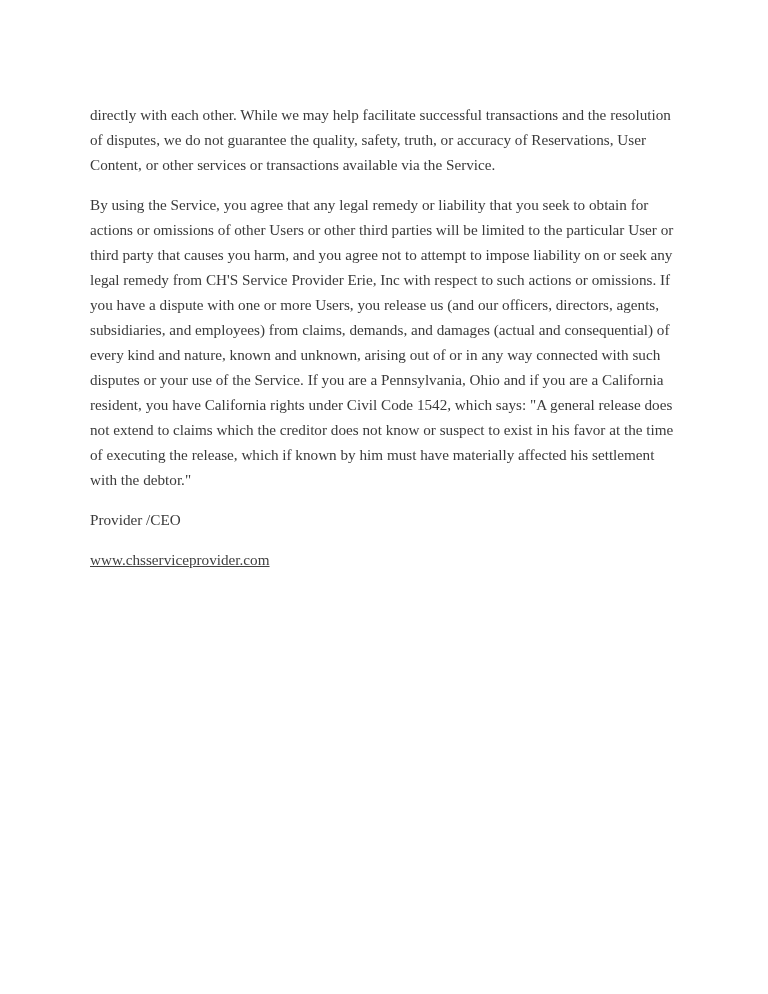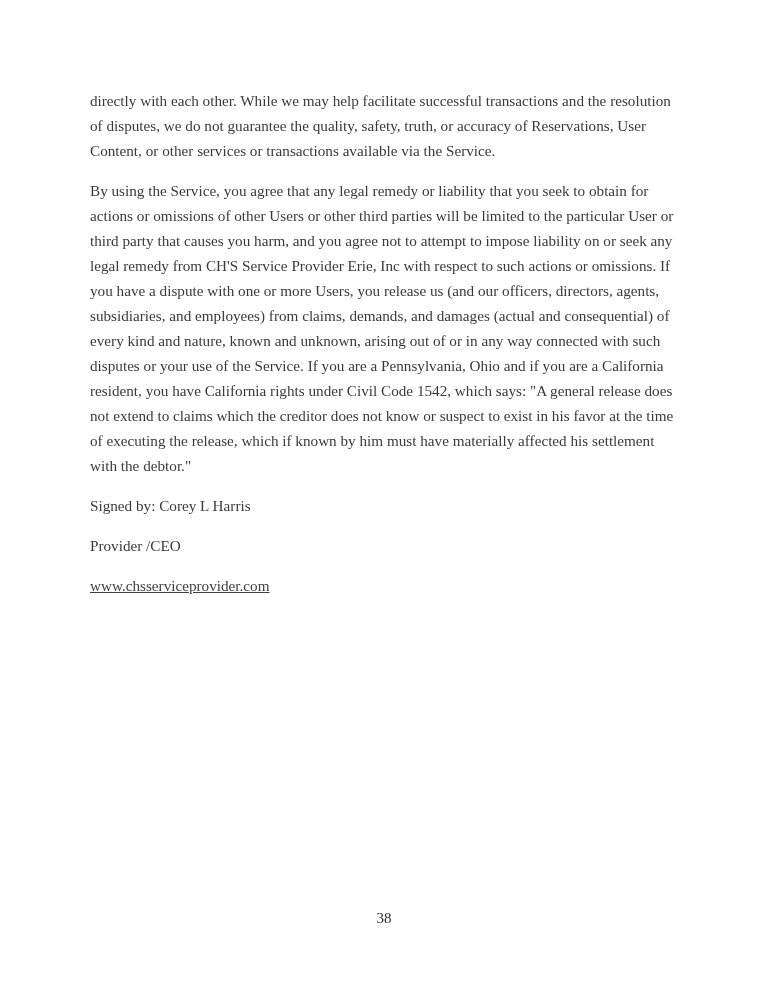--- a/index.html
+++ b/index.html
@@ -19,21 +19,21 @@
   .content {
     position: absolute;
     left: 90px;
     top: 88px;
     width: 590px;
     font-size: 15.2px;
     line-height: 25px;
     text-align: left;
   }
   .content p {
-    margin: 0 0 15px 0;
+    margin: 14px 0 15px 0;
   }
   .content p.sig {
     margin: 0 0 15px 0;
   }
   a.doc-link {
     color: #404040;
     text-decoration: underline;
     cursor: pointer;
   }
   .footer {
@@ -47,20 +47,18 @@
     color: #2e2e2e;
   }
 </style>
 </head>
 <body>
 
 <div class="page">
   <div class="content">
     <p>directly with each other. While we may help facilitate successful transactions and the resolution of disputes, we do not guarantee the quality, safety, truth, or accuracy of Reservations, User Content, or other services or transactions available via the Service.</p>
     <p>By using the Service, you agree that any legal remedy or liability that you seek to obtain for actions or omissions of other Users or other third parties will be limited to the particular User or third party that causes you harm, and you agree not to attempt to impose liability on or seek any legal remedy from CH'S Service Provider Erie, Inc with respect to such actions or omissions. If you have a dispute with one or more Users, you release us (and our officers, directors, agents, subsidiaries, and employees) from claims, demands, and damages (actual and consequential) of every kind and nature, known and unknown, arising out of or in any way connected with such disputes or your use of the Service. If you are a Pennsylvania, Ohio and if you are a California resident, you have California rights under Civil Code 1542, which says: "A general release does not extend to claims which the creditor does not know or suspect to exist in his favor at the time of executing the release, which if known by him must have materially affected his settlement with the debtor."</p>
-    <p class="sig">Signed by: Corey L Harris</p>
     <p class="sig">Provider /CEO</p>
     <p class="sig">
       <a class="doc-link">www.chsserviceprovider.com</a>
     </p>
   </div>
-  <div class="footer">38</div>
 </div>
 
 </body></html>

